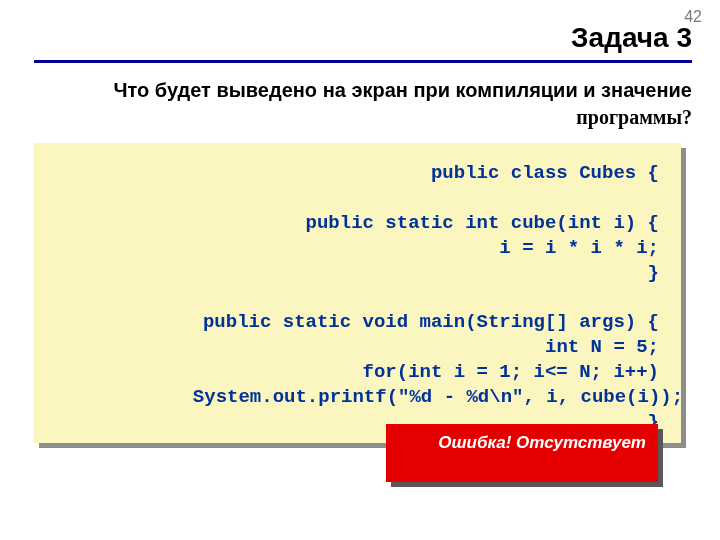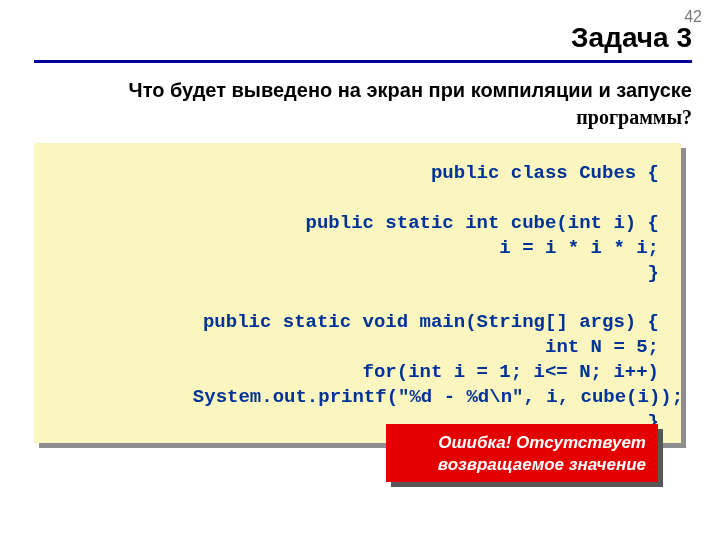--- a/index.html
+++ b/index.html
@@ -101,21 +101,21 @@
 <body>
 
 <div class="page">
 
   <div class="page-number">42</div>
 
   <h1 class="title">Задача 3</h1>
   <div class="hr"></div>
 
   <p class="question">
-    <span>Что будет выведено на экран при компиляции и запуске</span>
+    <span>Что будет выведено на экран при компиляции и значение</span>
     <span class="indent">программы?</span>
   </p>
 
   <div class="code-wrap">
     <div class="code-shadow"></div>
     <div class="code-box">
       <pre class="code">public class Cubes {
 
     public static int cube(int i) {
         i = i * i * i;
@@ -128,17 +128,16 @@
     }
 
 }</pre>
     </div>
   </div>
 
   <div class="error-wrap">
     <div class="error-shadow"></div>
     <div class="error-box">
       <span>Ошибка! Отсутствует</span><br>
-      <span>возвращаемое значение</span>
     </div>
   </div>
 
 </div>
 
 </body></html>

